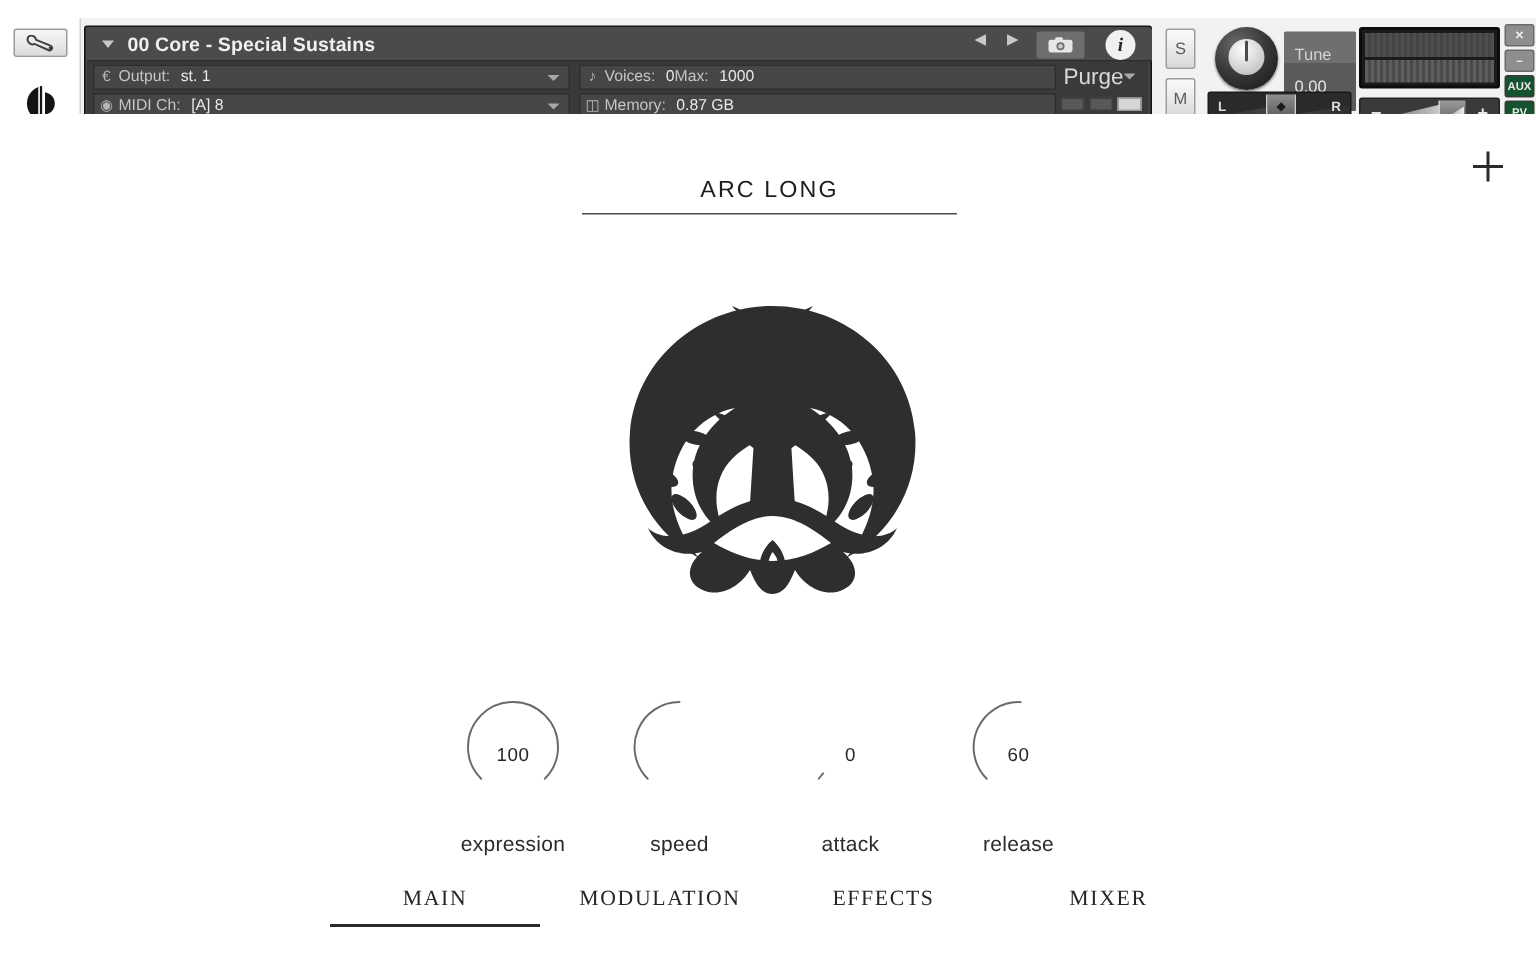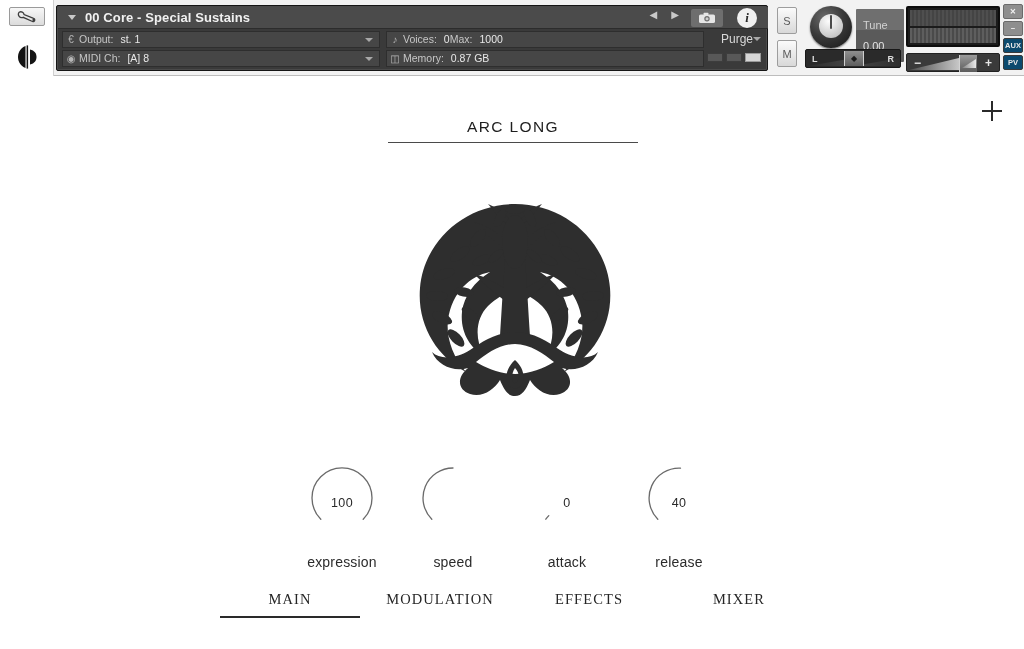--- a/index.html
+++ b/index.html
@@ -16,21 +16,21 @@
   #app {
     position: relative;
     width: 1024px;
     height: 649px;
     background: #ffffff;
   }
 
   
   .rack {
     position: absolute;
-    left: 0; top: 0;
+    left: 0; top: 12px;
     width: 1024px;
     height: 76px;
     background: #f2f2f2;
     border-bottom: 1px solid #bdbdbd;
   }
 
   
   .rail {
     position: absolute;
     left: 0; top: 0;
@@ -141,22 +141,22 @@
     border-left: 4px solid transparent;
     border-right: 4px solid transparent;
     border-top: 4px solid #a8a8a8;
   }
   .f-max { color: #e8e8e8; }
   .f-maxlabel { color:#c6c6c6; }
 
   .purge {
     position: absolute; right: 6px; top: 25px;
     width: 56px; height: 16px;
-    color: #d8d8d8; font-size: 12px;
-    display: flex; align-items: center; justify-content: flex-end;
+    color: #d8d8d8; font-size: 15px;
+    display: flex; align-items: center; justify-content: center;
   }
   .purge-caret {
     width: 0; height: 0;
     border-left: 4px solid transparent;
     border-right: 4px solid transparent;
     border-top: 4px solid #a8a8a8;
   }
   .miniblocks {
     position: absolute; right: 6px; top: 47px;
     display: flex; gap: 3px;
@@ -270,21 +270,21 @@
   .edgecol { position:absolute; left:1003px; top:4px; width:20px; }
   .edgebtn {
     width:20px; height:15px;
     background:#8e8e8e;
     border:1px solid #6b6b6b;
     border-radius:2px;
     margin-bottom:2px;
     display:flex;align-items:center;justify-content:center;
     color:#f2f2f2; font-size:7.5px; font-weight:bold;
   }
-  .edgebtn.dark { background:#0c4a6e; border-color:#3a3a3a; color:#e8e8e8; }
+  .edgebtn.dark { background:#14532d; border-color:#3a3a3a; color:#e8e8e8; }
 
   
   .panel {
     position: absolute;
     left: 0; top: 76px;
     width: 1024px; height: 573px;
     background: #ffffff;
   }
 
   .plus-icon {
@@ -624,21 +624,21 @@
           <path d="M 18.8 61.2 A 30 30 0 0 1 21.8 57.6" fill="none" stroke="#6a6a6a" stroke-width="1.3" stroke-linecap="round"></path>
         </svg>
         <div class="knob-value">0</div>
         <div class="knob-label">attack</div>
       </div>
 
       <div class="knobcell kc3">
         <svg class="knob-svg" width="80" height="80" viewBox="0 0 80 80">
           <path d="M 18.8 61.2 A 30 30 0 0 1 41.5 10.1" fill="none" stroke="#6a6a6a" stroke-width="1.3" stroke-linecap="round"></path>
         </svg>
-        <div class="knob-value">40</div>
+        <div class="knob-value">60</div>
         <div class="knob-label">release</div>
       </div>
     </div>
 
     <div class="tabs">
       <div class="tab tb0 active">MAIN</div>
       <div class="tab tb1">MODULATION</div>
       <div class="tab tb2">EFFECTS</div>
       <div class="tab tb3">MIXER</div>
     </div>

